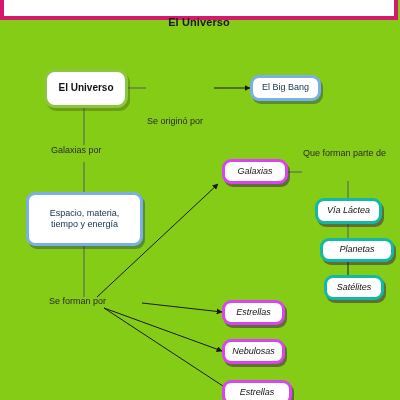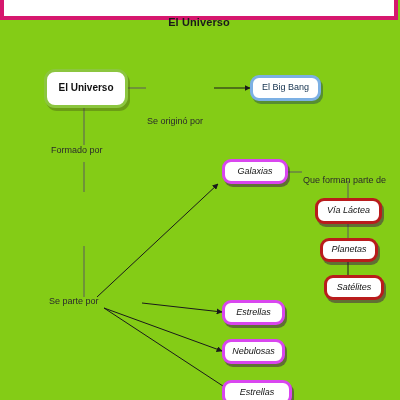--- a/index.html
+++ b/index.html
@@ -82,21 +82,21 @@
   
   .n-orange {
     border: 3px solid #d946ef;
     font-size: 9px;
     font-style: italic;
     color: #111111;
     box-shadow: 2px 3px 0 rgba(60,20,80,0.50);
   }
   
   .n-purple {
-    border: 3px solid #b91c1c;
+    border: 3px solid #14b8a6;
     font-size: 9px;
     font-style: italic;
     color: #111111;
     box-shadow: 2px 3px 0 rgba(60,20,80,0.50);
   }
 
   
   .edge-label {
     position: absolute;
     font-size: 9px;
@@ -142,44 +142,48 @@
 
     <line x1="348" y1="181" x2="348" y2="198" stroke="#5a5a5a" stroke-width="1"></line>
 
     <line x1="348" y1="224" x2="348" y2="238" stroke="#5a5a5a" stroke-width="1"></line>
 
     <line x1="348" y1="262" x2="348" y2="275" stroke="#1a1a1a" stroke-width="1"></line>
   </svg>
 
   <div class="edge-label" style="left:147px; top:87px;margin-top:29px;">Se originó por</div>
 
-  <div class="edge-label" style="left:51px; top:145px;">Formado por</div>
-
-  <div class="edge-label" style="left:49px; top:296px;">Se parte por</div>
-
-  <div class="edge-label" style="left:303px; top:175px;">Que forman parte de</div>
+  <div class="edge-label" style="left:51px; top:145px;">Galaxias por</div>
+
+  <div class="edge-label" style="left:49px; top:296px;">Se forman por</div>
+
+  <div class="edge-label" style="left:303px; top:148px;">Que forman parte de</div>
 
   <div class="node n-root" style="left:44px; top:69px; width:84px; height:39px;">
     <span class="lbl">El Universo</span>
   </div>
 
   <div class="node n-blue" style="left:250px; top:75px; width:71px; height:26px;justify-content:flex-end;">
     <span class="lbl">El Big Bang</span>
   </div>
 
+  <div class="node n-blue" style="left:26px; top:192px; width:117px; height:54px; white-space:pre-line;">
+    <span class="lbl">Espacio, materia,
+tiempo y energía</span>
+  </div>
 
   <div class="node n-orange" style="left:222px; top:159px; width:66px; height:25px;">
     <span class="lbl">Galaxias</span>
   </div>
 
   <div class="node n-purple" style="left:315px; top:198px; width:67px; height:26px;">
     <span class="lbl">Vía Láctea</span>
   </div>
 
-  <div class="node n-purple" style="left:320px; top:238px; width:58px; height:24px;">
+  <div class="node n-purple" style="left:320px; top:238px; width:74px; height:24px;">
     <span class="lbl">Planetas</span>
   </div>
 
   <div class="node n-purple" style="left:324px; top:275px; width:60px; height:25px;">
     <span class="lbl">Satélites</span>
   </div>
 
   <div class="node n-orange" style="left:222px; top:300px; width:63px; height:25px;justify-content:flex-end;">
     <span class="lbl">Estrellas</span>
   </div>

